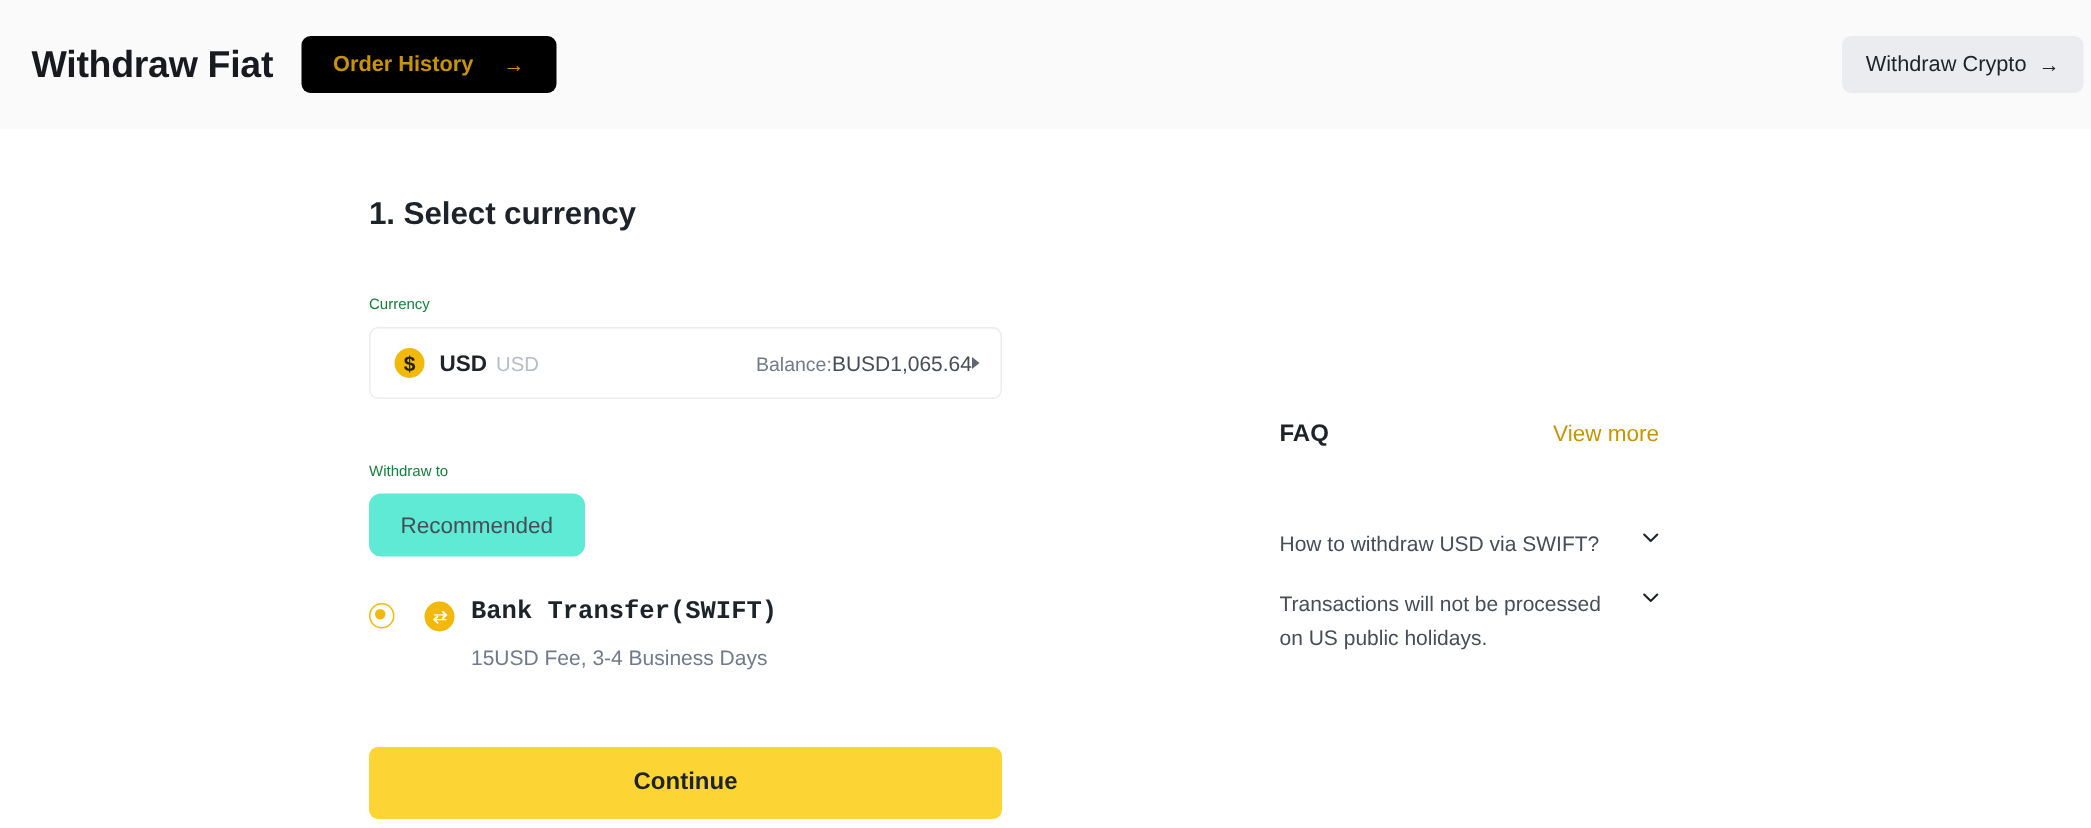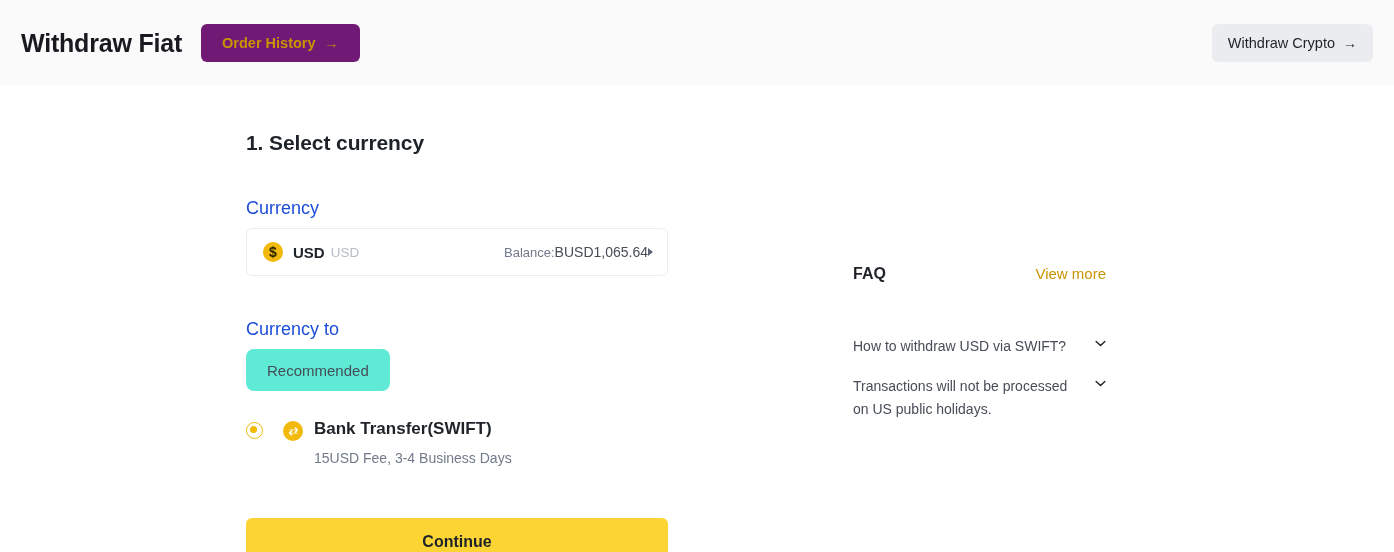--- a/index.html
+++ b/index.html
@@ -31,39 +31,39 @@
     font-size: 25px;
     font-weight: bold;
     color: #181A20;
     letter-spacing: -0.2px;
     white-space: nowrap;
   }
 
   .order-history-btn {
     margin-left: 19px;
     height: 38px;
-    background: #701a75;
+    background: #000000;
     border: none;
     border-radius: 6px;
     padding: 0 21px;
     display: inline-flex;
     align-items: center;
-    gap: 9px;
+    gap: 20px;
     font-family: "Liberation Sans", sans-serif;
     font-size: 14.5px;
     font-weight: bold;
     color: #C99400;
     cursor: pointer;
     white-space: nowrap;
   }
   .order-history-btn .arrow { font-size: 14px; line-height: 1; }
 
   .withdraw-crypto-btn {
     position: absolute;
-    right: 21px;
+    right: 5px;
     top: 24px;
     height: 38px;
     background: #EAECEF;
     border: none;
     border-radius: 6px;
     padding: 0 16px;
     display: inline-flex;
     align-items: center;
     gap: 8px;
     font-family: "Liberation Sans", sans-serif;
@@ -86,22 +86,22 @@
   .step-title {
     margin-top: 45px;
     font-size: 21px;
     font-weight: bold;
     color: #1E2329;
     letter-spacing: -0.1px;
   }
 
   .field-label {
     margin-top: 43px;
-    font-size: 18px;
-    color: #1d4ed8;
+    font-size: 10px;
+    color: #15803d;
   }
 
   
   .currency-select {
     margin-top: 9px;
     height: 48px;
     border: 1px solid #EAECEF;
     border-radius: 6px;
     display: flex;
     align-items: center;
@@ -205,20 +205,21 @@
     align-items: center;
     justify-content: center;
   }
 
   .channel-texts { margin-left: 11px; }
   .channel-name {
     font-size: 17px;
     font-weight: bold;
     color: #1E2329;
     line-height: 1.45;
+    font-family: Liberation Mono, monospace;
   }
   .channel-meta {
     margin-top: 8px;
     font-size: 14px;
     color: #707A8A;
   }
 
   
   .continue-btn {
     margin-top: 52px;
@@ -231,21 +232,21 @@
     font-size: 16px;
     font-weight: bold;
     color: #1E2329;
     cursor: pointer;
   }
 
   
   .faq {
     position: absolute;
     left: 853px;
-    top: 112px;
+    top: 128px;
     width: 253px;
   }
 
   .faq-head {
     display: flex;
     align-items: baseline;
     justify-content: space-between;
   }
   .faq-title { font-size: 16px; font-weight: bold; color: #1E2329; }
   .faq-viewmore {
@@ -311,21 +312,21 @@
       <span class="coin-name">USD</span>
 
       <span class="balance-wrap">
         <span class="balance-label">Balance:</span>
         <span class="balance-value">BUSD1,065.64</span>
         <span class="caret-right"></span>
       </span>
     </div>
 
     
-    <div class="field-label">Currency to</div>
+    <div class="field-label">Withdraw to</div>
 
     <button class="chip">
       <span>Recommended</span>
     </button>
 
     
     <div class="channel-row">
       <span class="radio"></span>
 
       <span class="swift-icon">

